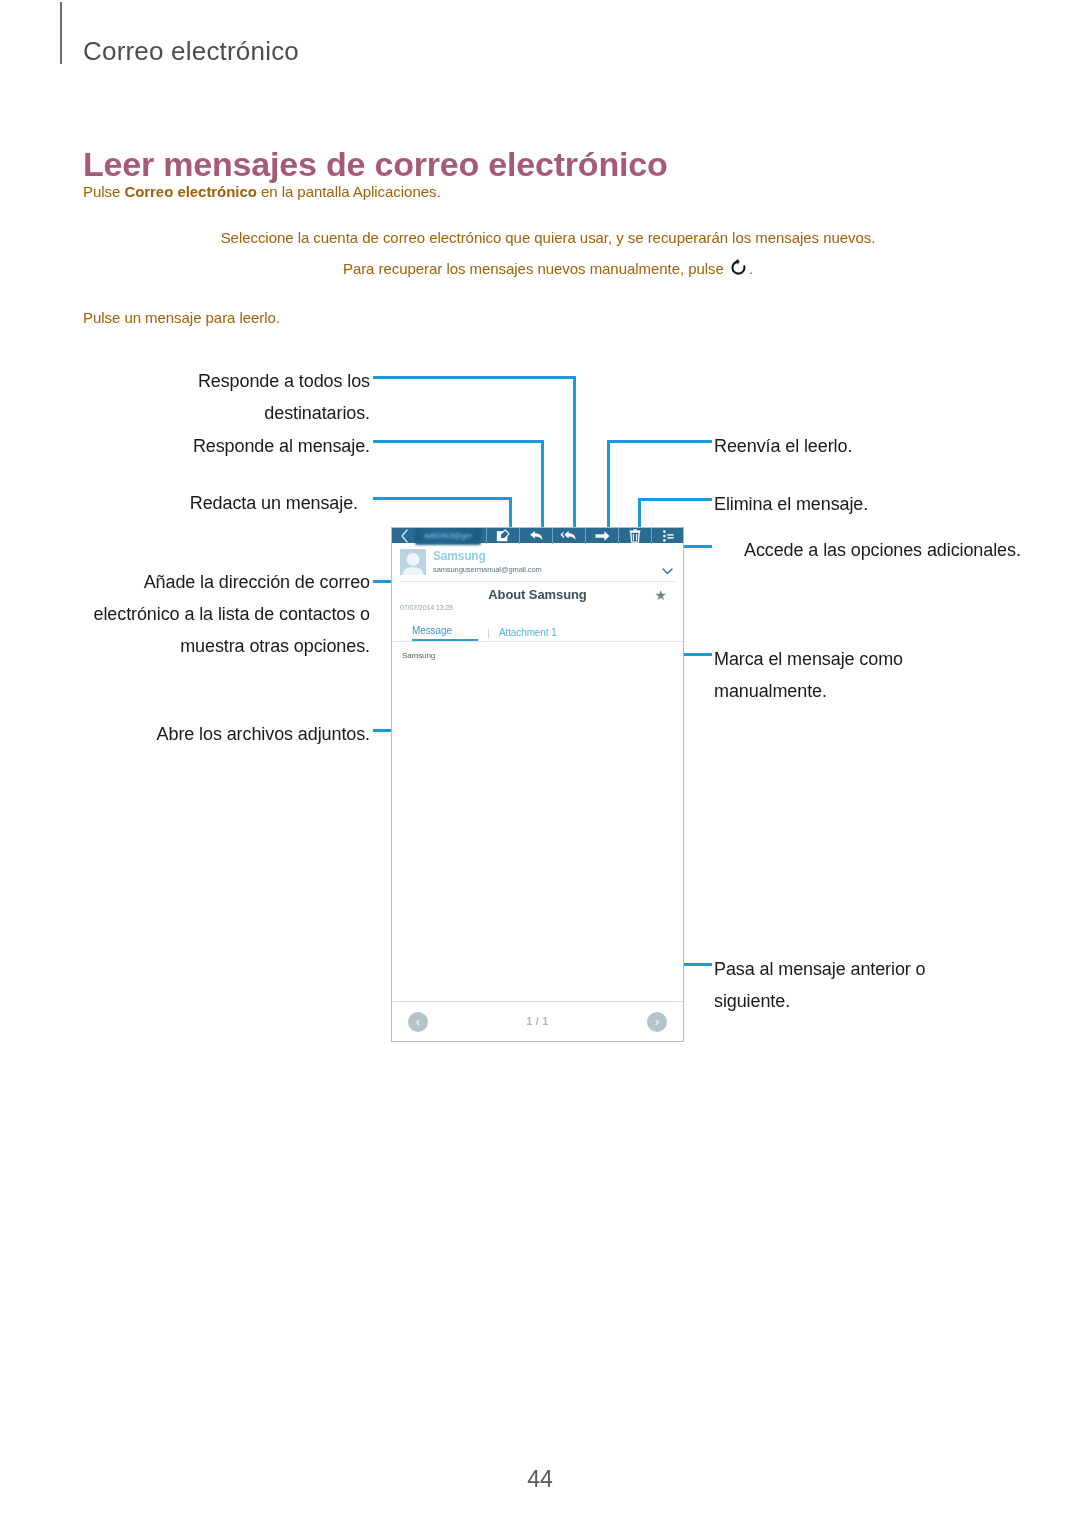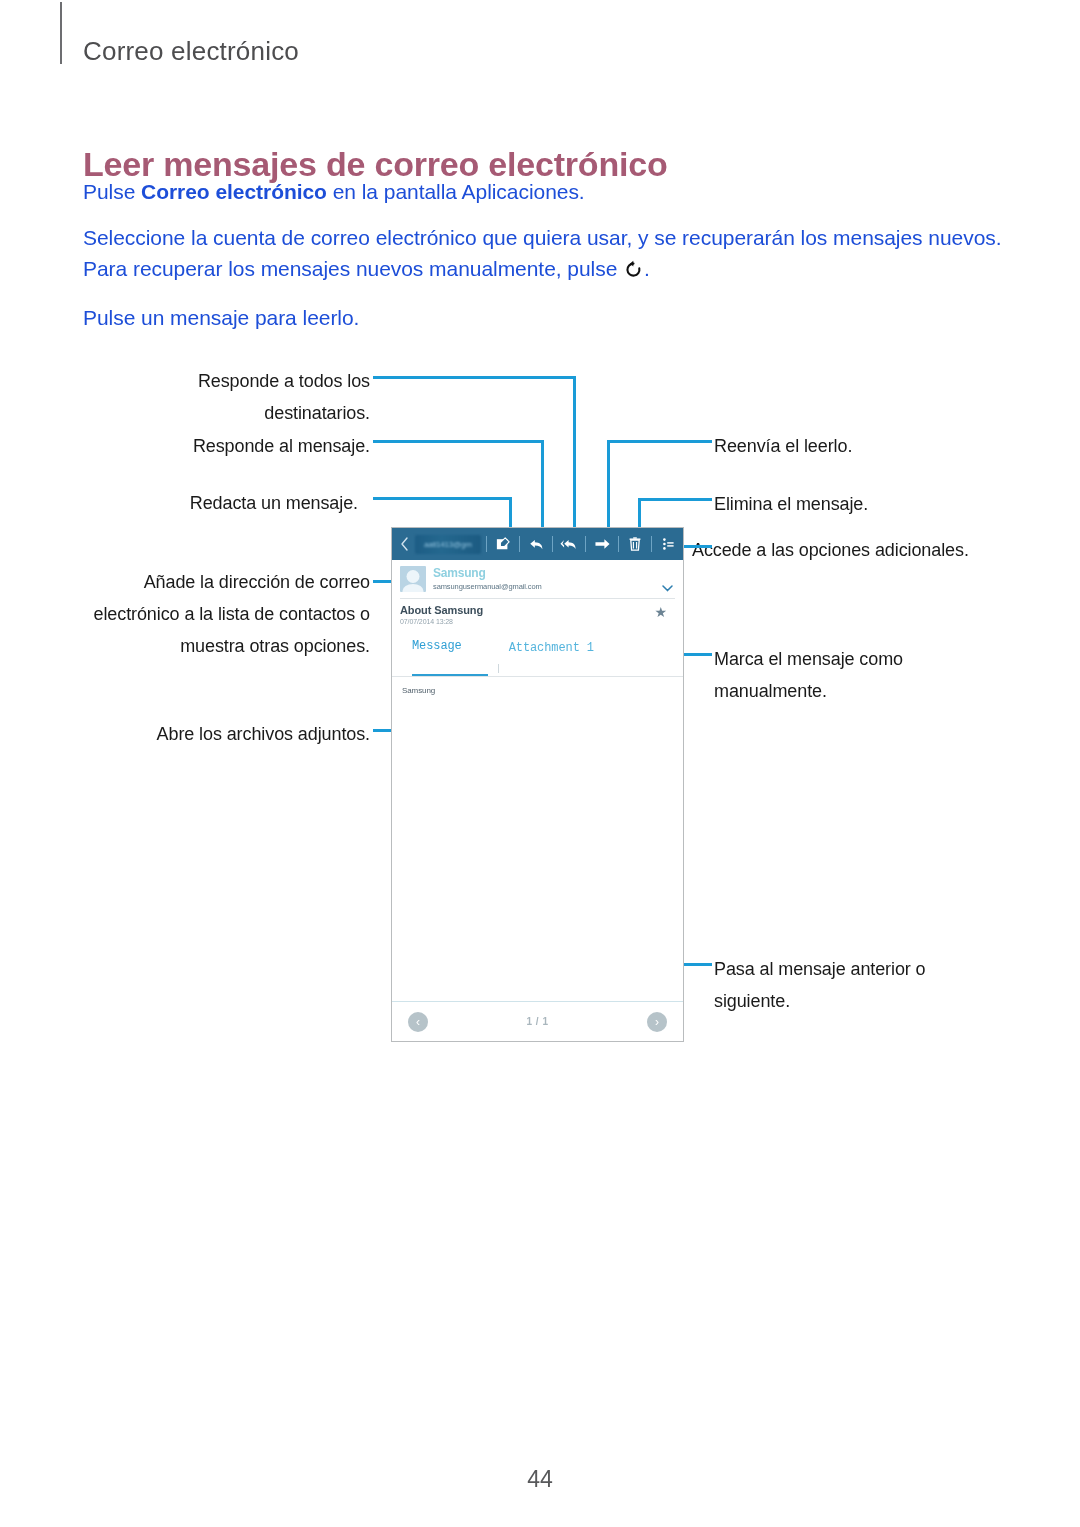--- a/index.html
+++ b/index.html
@@ -43,24 +43,25 @@
     top: 122px;
     font-size: 34px;
     font-weight: bold;
     color: #a65a74;
     letter-spacing: -0.2px;
     white-space: nowrap;
   }
   .para {
     position: absolute;
     left: 83px;
-    font-size: 21px;
+    font-size: 15px;
     line-height: 31px;
-    color: #1d4ed8;
+    color: #a16207;
     letter-spacing: -0.05px;
+    text-align: center;
   }
   .para b { font-weight: bold; }
   .p1 { top: 176px; }
   .p2 { top: 222px; width: 930px; }
   .p3 { top: 302px; }
 
   .inline-refresh {
     display: inline-block;
     vertical-align: -3px;
     width: 19px;
@@ -77,21 +78,21 @@
     top: 527px;
     width: 293px;
     height: 515px;
     border: 1px solid #b9bcbe;
     background: #ffffff;
     box-sizing: border-box;
     overflow: hidden;
   }
   .device-toolbar {
     position: relative;
-    height: 32px;
+    height: 15px;
     background: #2b6b92;
     display: flex;
     align-items: center;
     padding: 0 4px;
     box-sizing: border-box;
   }
   .tb-back {
     width: 18px;
     display: flex;
     align-items: center;
@@ -197,25 +198,26 @@
   .hr-light {
     height: 1px;
     background: #dfe4e7;
     margin: 6px 0 0 0;
   }
   .subject-row {
     position: relative;
     padding: 5px 0 0 0;
   }
   .subject {
-    font-size: 11px;
+    font-size: 13px;
     color: #3d4f5c;
     font-weight: bold;
     filter: blur(0.5px);
     letter-spacing: -0.1px;
+    text-align: center;
   }
   .date {
     font-size: 7px;
     color: #93a3ad;
     margin-top: 2px;
     filter: blur(0.55px);
     letter-spacing: -0.1px;
   }
   .star-icon {
     position: absolute;
@@ -225,26 +227,25 @@
     font-size: 14px;
     line-height: 14px;
   }
   .tabs-row {
     display: flex;
     align-items: flex-end;
     margin-top: 14px;
     padding-bottom: 0;
   }
   .tab {
-    font-size: 12px;
+    font-size: 10px;
     color: #54b4dd;
     filter: blur(0.5px);
-    padding: 0 0 21px 0;
+    padding: 0 0 3px 0;
     letter-spacing: -0.1px;
-    font-family: Liberation Mono, monospace;
   }
   .tab.active {
     color: #2f9fd4;
     border-bottom: 2px solid #2f9fd4;
     padding-right: 26px;
     margin-left: 12px;
   }
   .tab-div {
     width: 1px;
     height: 9px;
@@ -358,21 +359,21 @@
 <div class="callout right-align" style="left:118px; top:487px; width:240px;">Redacta un mensaje.</div>
 
 <div class="callout right-align" style="left:90px; top:566px; width:280px;">Añade la dirección de correo electrónico a la lista de contactos o muestra otras opciones.</div>
 
 <div class="callout right-align" style="left:110px; top:718px; width:260px;">Abre los archivos adjuntos.</div>
 
 <div class="callout left-align" style="left:714px; top:430px; width:300px;">Reenvía el leerlo.</div>
 
 <div class="callout left-align" style="left:714px; top:488px; width:300px;">Elimina el mensaje.</div>
 
-<div class="callout left-align" style="left:692px; top:534px; width:330px;">Accede a las opciones adicionales.</div>
+<div class="callout left-align" style="left:744px; top:534px; width:330px;">Accede a las opciones adicionales.</div>
 
 <div class="callout left-align" style="left:714px; top:643px; width:250px;">Marca el mensaje como manualmente.</div>
 
 <div class="callout left-align" style="left:714px; top:953px; width:250px;">Pasa al mensaje anterior o siguiente.</div>
 
 <div class="lead h" style="left:373px; top:376px; width:203px;"></div>
 <div class="lead v" style="left:573px; top:376px; height:163px;"></div>
 
 <div class="lead h" style="left:373px; top:440px; width:171px;"></div>
 <div class="lead v" style="left:541px; top:440px; height:99px;"></div>

